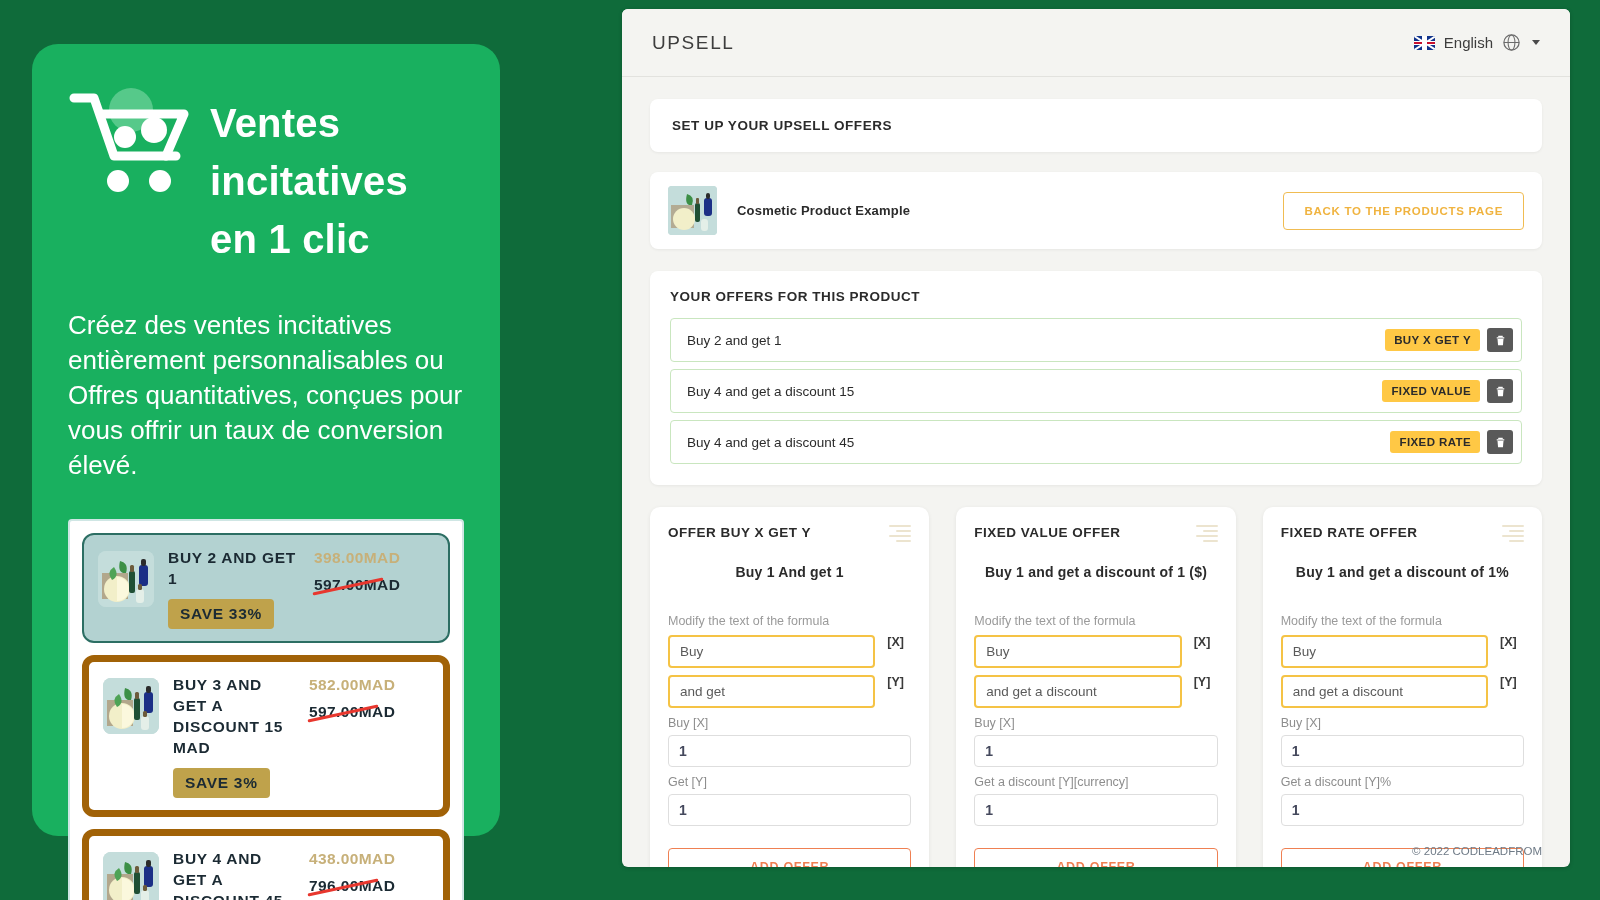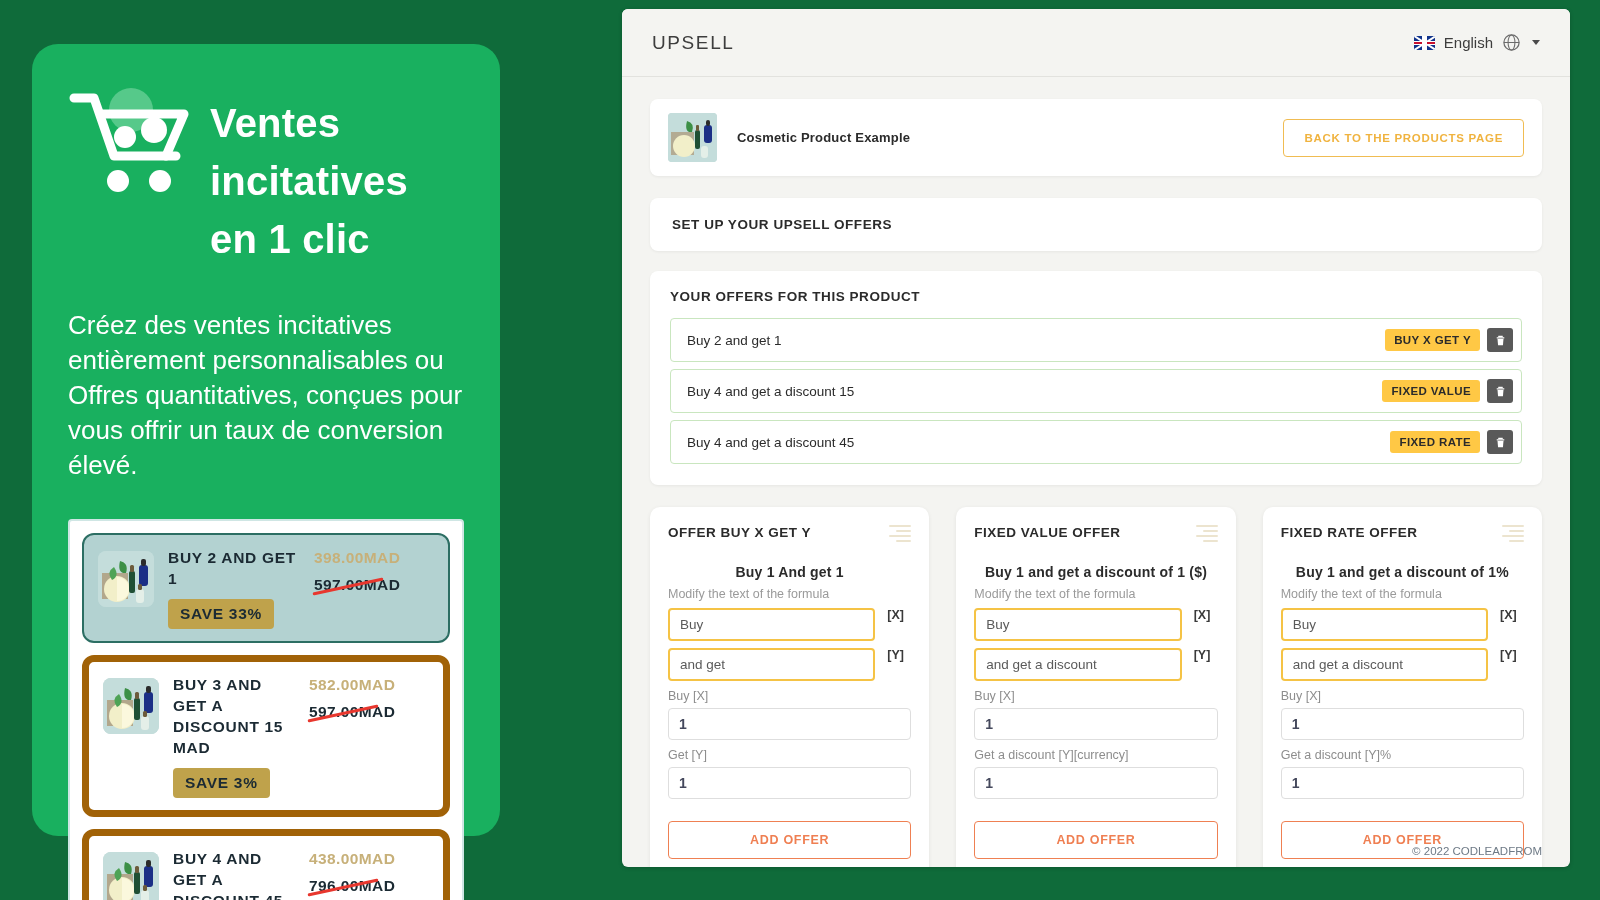--- a/index.html
+++ b/index.html
@@ -197,21 +197,21 @@
   .align-icon i { display: block; height: 3px; background: #ece4cf; border-radius: 1px; }
   .align-icon i:nth-child(1) { width: 22px; }
   .align-icon i:nth-child(2) { width: 15px; }
   .align-icon i:nth-child(3) { width: 22px; }
   .align-icon i:nth-child(4) { width: 15px; }
 
   .fc-formula {
     text-align: center; font-size: 14px; font-weight: 700;
     color: #2b2b2b; margin-top: 22px; letter-spacing: .2px;
   }
-  .fc-hint { font-size: 12.5px; color: #9a9a9a; margin-top: 7px; }
+  .fc-hint { font-size: 12.5px; color: #9a9a9a; margin-top: 34px; }
   .input-row { display: flex; align-items: flex-start; gap: 12px; margin-top: 7px; }
   .text-input {
     flex: 1 1 auto;
     border: 2px solid #f5c345; border-radius: 4px;
     height: 33px; padding: 0 10px;
     font-size: 13.5px; color: #5a5a5a;
     font-family: "Liberation Sans", sans-serif;
     background: #fff; outline: none;
   }
   .tag { font-size: 12.5px; color: #3a3a3a; font-weight: 600; width: 24px; }
@@ -375,42 +375,42 @@
             <ellipse cx="10" cy="10" rx="3.6" ry="8" fill="none" stroke="#6b6b6b" stroke-width="1.1"></ellipse>
             <line x1="2" y1="10" x2="18" y2="10" stroke="#6b6b6b" stroke-width="1.1"></line>
           </svg>
         </span>
         <span class="caret"></span>
       </div>
     </div>
 
     <div class="app-body">
 
+      <div class="panel setup-panel">
+        <div class="panel-title">SET UP YOUR UPSELL OFFERS</div>
+      </div>
+
       <div class="panel product-panel">
         <div class="product-thumb">
           <svg viewBox="0 0 49 49" width="49" height="49">
             <rect width="49" height="49" fill="#c4dddb"></rect>
             <rect x="3" y="19" width="23" height="23" fill="#a98a63" opacity=".6"></rect>
             <circle cx="16" cy="33" r="11" fill="#f2efc9"></circle>
             <path d="M19 8 q8 2 5 11 q-8 1-5-11z" fill="#3c8f46"></path>
             <rect x="27" y="17" width="5" height="19" rx="2" fill="#1f4f34"></rect>
             <rect x="28" y="12" width="3" height="6" rx="1" fill="#6c5b3b"></rect>
             <rect x="36" y="12" width="8" height="18" rx="3" fill="#1b2f86"></rect>
             <rect x="38" y="7" width="4" height="6" rx="2" fill="#2b2b2b"></rect>
             <rect x="33" y="33" width="7" height="12" rx="3" fill="#e4efe8"></rect>
           </svg>
         </div>
         <div class="product-name">Cosmetic Product Example</div>
         <button class="btn-back">BACK TO THE PRODUCTS PAGE</button>
       </div>
 
-      <div class="panel setup-panel">
-        <div class="panel-title">SET UP YOUR UPSELL OFFERS</div>
-      </div>
-
       <div class="panel offers-panel">
         <div class="panel-title">YOUR OFFERS FOR THIS PRODUCT</div>
         <div class="offers-list">
 
           <div class="offer-row">
             <div class="offer-label">Buy 2 and get 1</div>
             <div class="offer-right">
               <span class="type-badge">BUY X GET Y</span>
               <span class="del-btn">
                 <svg viewBox="0 0 14 14" width="11" height="11">

